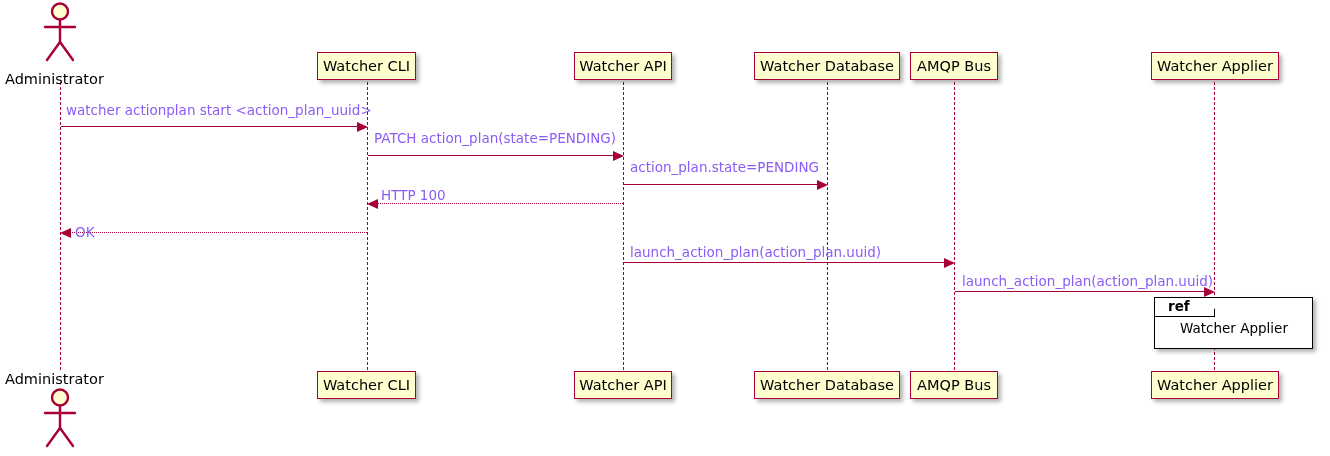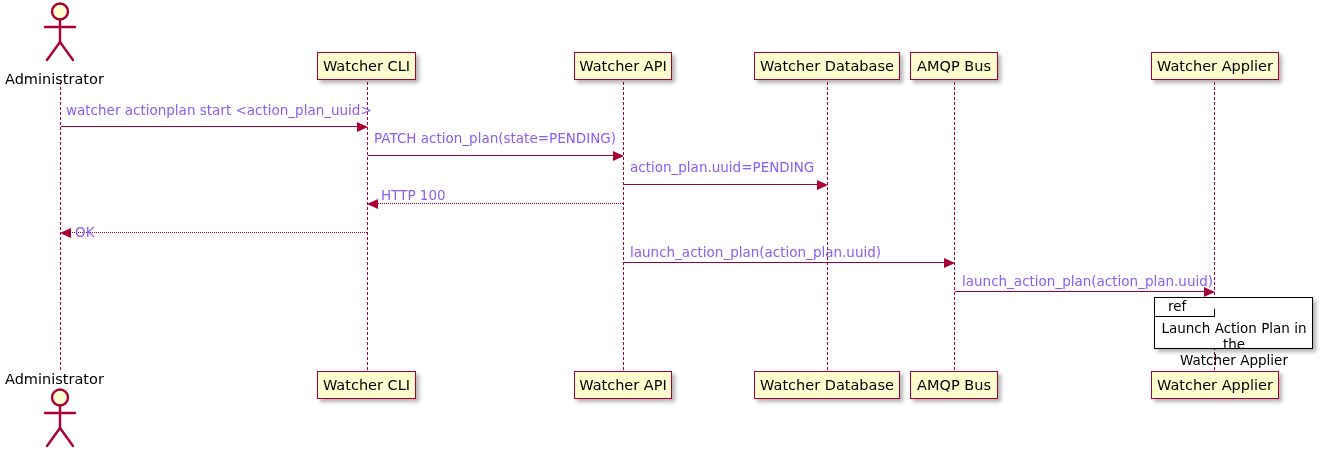--- a/index.html
+++ b/index.html
@@ -109,21 +109,21 @@
     border-right: 1.6px solid #000000;
     border-bottom: 1.6px solid #000000;
     -webkit-clip-path: polygon(0 0, 72% 0, 100% 58%, 100% 100%, 0 100%);
     clip-path: polygon(0 0, 72% 0, 100% 58%, 100% 100%, 0 100%);
     display: flex;
     align-items: center;
     padding-left: 13px;
   }
   .ref-tab-text {
     font-size: 13.5px;
-    font-weight: normal;
+    font-weight: bold;
     color: #000000;
     line-height: 1;
   }
   .ref-body {
     position: absolute;
     left: 6px;
     top: 22px;
     right: 5px;
     font-size: 13.5px;
     color: #000000;
@@ -202,38 +202,37 @@
 
   <div id="messages">
       <div class="msg-line" style="left: 61px; width: 298px; top: 126px;"></div>
       <div class="arrowhead right" style="top: 121.5px; left: 357px;"></div>
       <div class="msg-label" style="left: 66px; top: 104px;">watcher actionplan start &lt;action_plan_uuid&gt;</div>
       <div class="msg-line" style="left: 368px; width: 247px; top: 155px;"></div>
       <div class="arrowhead right" style="top: 150.5px; left: 613px;"></div>
       <div class="msg-label" style="left: 374px; top: 132px;">PATCH action_plan(state=PENDING)</div>
       <div class="msg-line" style="left: 624px; width: 195px; top: 184px;"></div>
       <div class="arrowhead right" style="top: 179.5px; left: 817px;"></div>
-      <div class="msg-label" style="left: 630px; top: 161px;">action_plan.uuid=PENDING</div>
+      <div class="msg-label" style="left: 630px; top: 161px;">action_plan.state=PENDING</div>
       <div class="msg-line dotted" style="left: 376px; width: 247px; top: 203px;"></div>
       <div class="arrowhead left" style="top: 198.5px; left: 367px;"></div>
       <div class="msg-label" style="left: 381px; top: 189px;">HTTP 100</div>
       <div class="msg-line dotted" style="left: 69px; width: 298px; top: 232px;"></div>
       <div class="arrowhead left" style="top: 227.5px; left: 60px;"></div>
       <div class="msg-label" style="left: 75px; top: 226px;">OK</div>
       <div class="msg-line" style="left: 624px; width: 322px; top: 262px;"></div>
       <div class="arrowhead right" style="top: 257.5px; left: 944px;"></div>
       <div class="msg-label" style="left: 630px; top: 246px;">launch_action_plan(action_plan.uuid)</div>
       <div class="msg-line" style="left: 955px; width: 251px; top: 291px;"></div>
       <div class="arrowhead right" style="top: 286.5px; left: 1204px;"></div>
       <div class="msg-label" style="left: 962px; top: 275px;">launch_action_plan(action_plan.uuid)</div>
     </div>
 
   <div class="ref-box" id="ref-box" style="left: 1154px; top: 297px; width: 159px; height: 52px;">
     <div class="ref-tab">
       <span class="ref-tab-text">ref</span>
     </div>
     <div class="ref-body">
-      <div>Launch Action Plan in the</div>
       <div>Watcher Applier</div>
     </div>
   </div>
 
 </div>
 
 </body></html>

